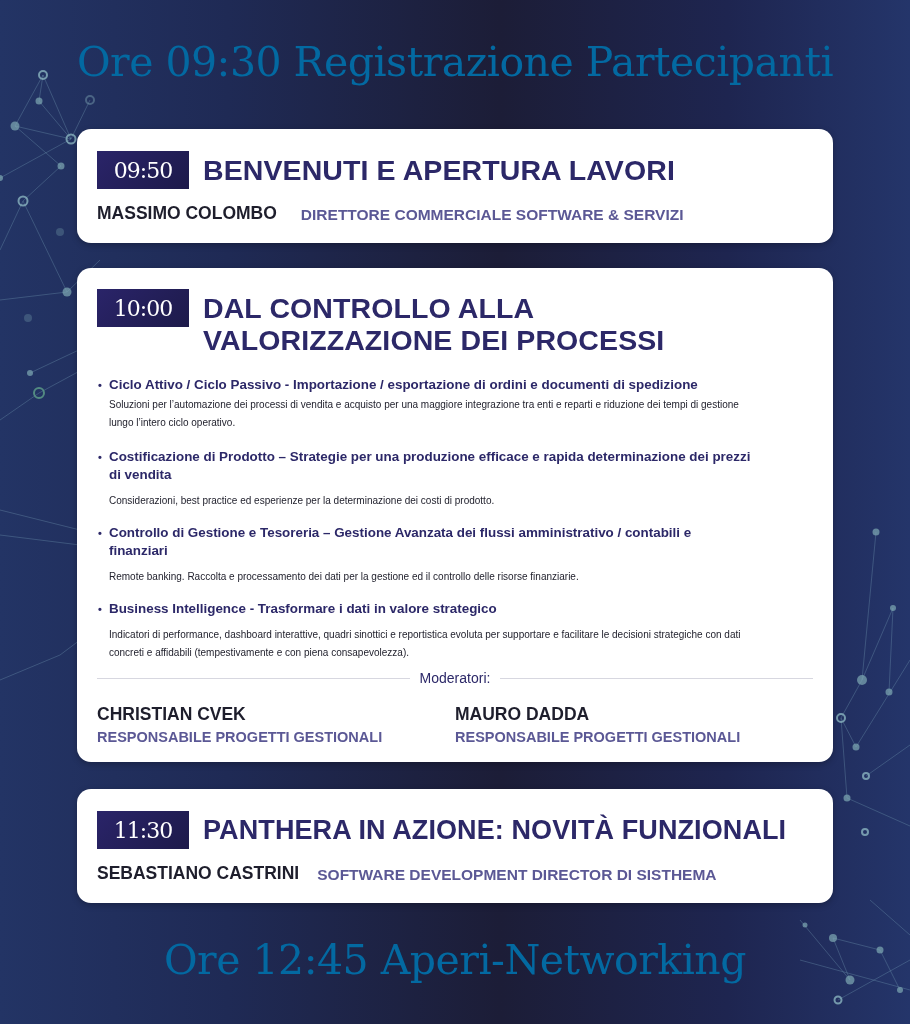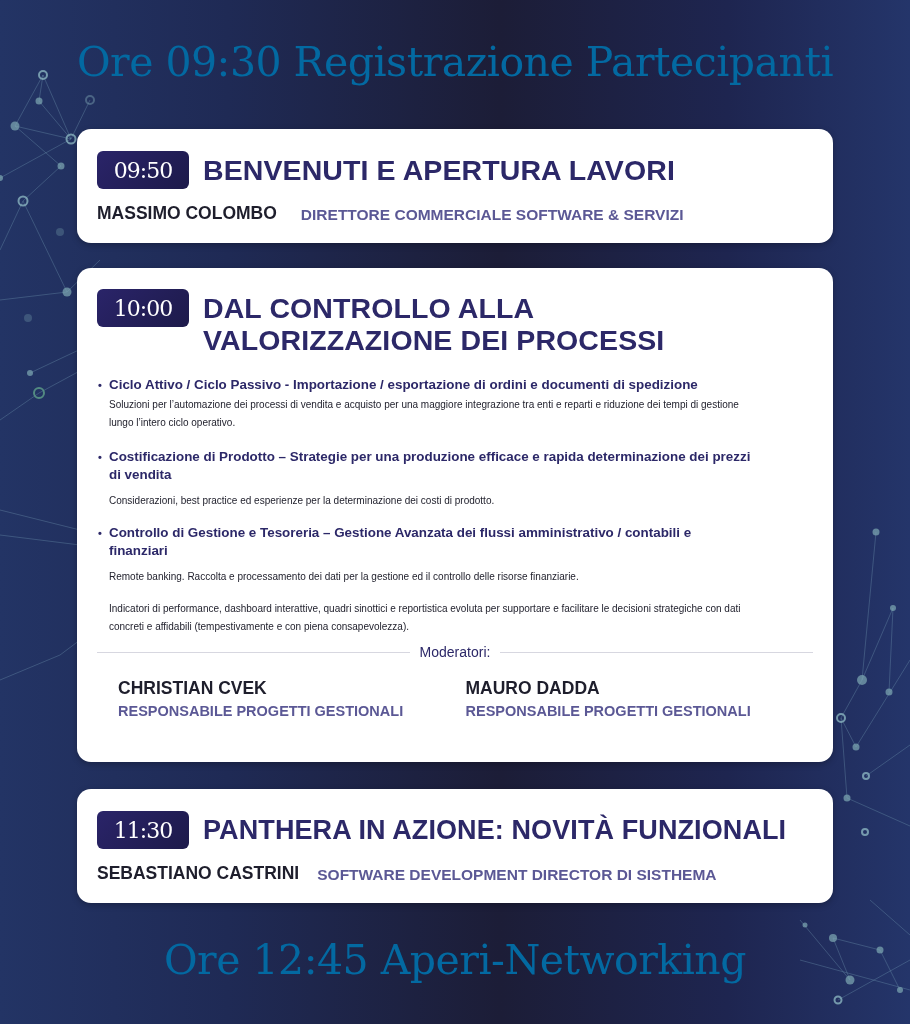--- a/index.html
+++ b/index.html
@@ -21,21 +21,21 @@
   .headline.bottom { top: 936px; font-size: 41px; }
 
   .card {
     position: absolute; left: 77px; width: 756px;
     background: #ffffff; border-radius: 14px;
     box-shadow: 0 2px 6px rgba(0,0,0,0.25);
   }
   .card-head { display: flex; align-items: flex-start; }
   .time-badge {
     background: linear-gradient(135deg, #2a2469 0%, #1d1a4a 100%);
-    color: #ffffff; border-radius: 6px;
+    color: #ffffff; border-radius: 0;
     font-family: "DejaVu Serif", serif; font-weight: 300;
     font-size: 22px; letter-spacing: -1px;
     width: 92px; height: 38px;
     display: flex; align-items: center; justify-content: center;
     flex-shrink: 0;
   }
   .card-title {
     color: #2c2868; font-weight: 700;
     font-size: 28.5px; line-height: 32px;
     margin-left: 14px; margin-top: 3px;
@@ -56,21 +56,21 @@
   .topic-desc {
     color: #23232f; font-size: 10px; line-height: 18px;
     padding-left: 12px; margin-top: 2px;
   }
   .topic { margin-bottom: 14px; }
 
   .divider { display: flex; align-items: center; margin: 8px 0 0 0; }
   .divider .line { flex: 1; height: 1px; background: #d7d7e0; }
   .divider .label { color: #2c2868; font-weight: 400; font-size: 14px; margin: 0 10px; }
 
-  .moderators { display: flex; margin-top: 18px; margin-left: 21px; }
+  .moderators { display: flex; margin-top: 18px; }
   .moderator { width: 402px; }
   .moderator .name { font-weight: 700; font-size: 17.5px; color: #1e1e2c; }
   .moderator .role { font-weight: 700; font-size: 14.5px; color: #5b5895; margin-top: 4px; }
 </style>
 </head>
 <body>
 
 <svg class="network" width="910" height="1024" viewBox="0 0 910 1024">
   <g stroke="#6f97b0" stroke-opacity="0.45" stroke-width="0.8" fill="none">
     <line x1="43" y1="75" x2="39" y2="101"></line>
@@ -173,20 +173,21 @@
     </div>
     <div class="topic">
       <div class="topic-title" style="padding-right:60px;">Costificazione di Prodotto – Strategie per una produzione efficace e rapida determinazione dei prezzi di vendita</div>
       <div class="topic-desc" style="margin-top:8px;">Considerazioni, best practice ed esperienze per la determinazione dei costi di prodotto.</div>
     </div>
     <div class="topic">
       <div class="topic-title" style="padding-right:75px;">Controllo di Gestione e Tesoreria – Gestione Avanzata dei flussi amministrativo / contabili e finanziari</div>
       <div class="topic-desc" style="margin-top:8px; padding-right:60px;">Remote banking. Raccolta e processamento dei dati per la gestione ed il controllo delle risorse finanziarie.</div>
     </div>
     <div class="topic" style="margin-bottom:4px;">
+      <div class="topic-title">Business Intelligence - Trasformare i dati in valore strategico</div>
       <div class="topic-desc" style="margin-top:8px; padding-right:60px;">Indicatori di performance, dashboard interattive, quadri sinottici e reportistica evoluta per supportare e facilitare le decisioni strategiche con dati concreti e affidabili (tempestivamente e con piena consapevolezza).</div>
     </div>
   </div>
 
   <div class="divider">
     <div class="line"></div>
     <div class="label">Moderatori:</div>
     <div class="line"></div>
   </div>
 

